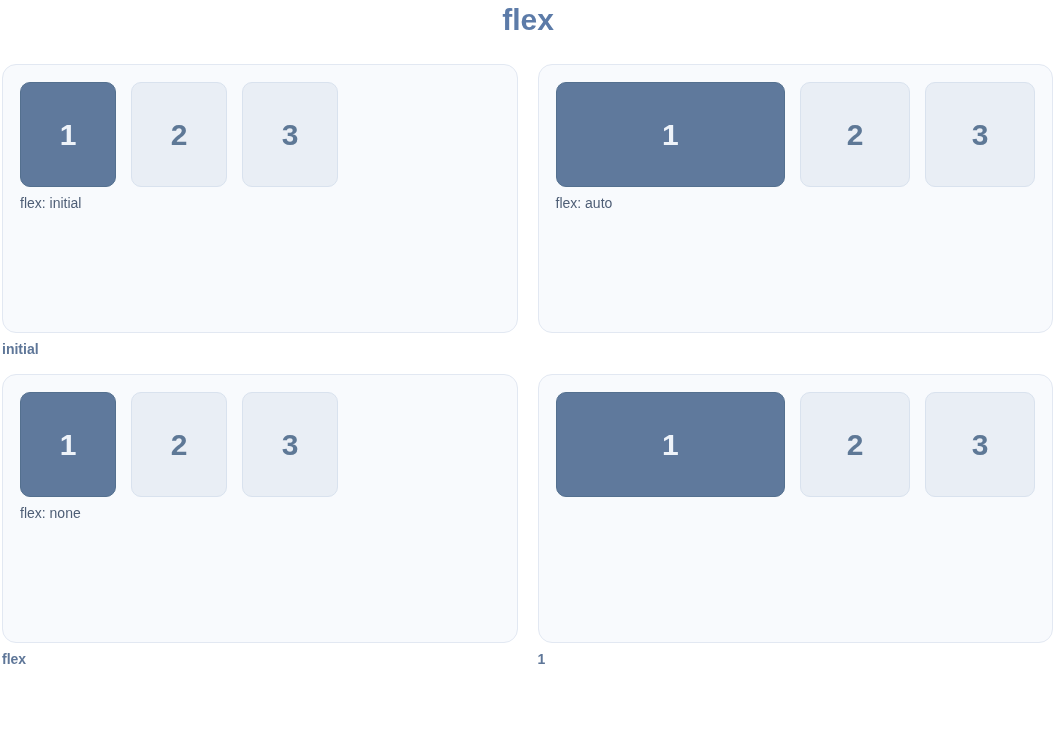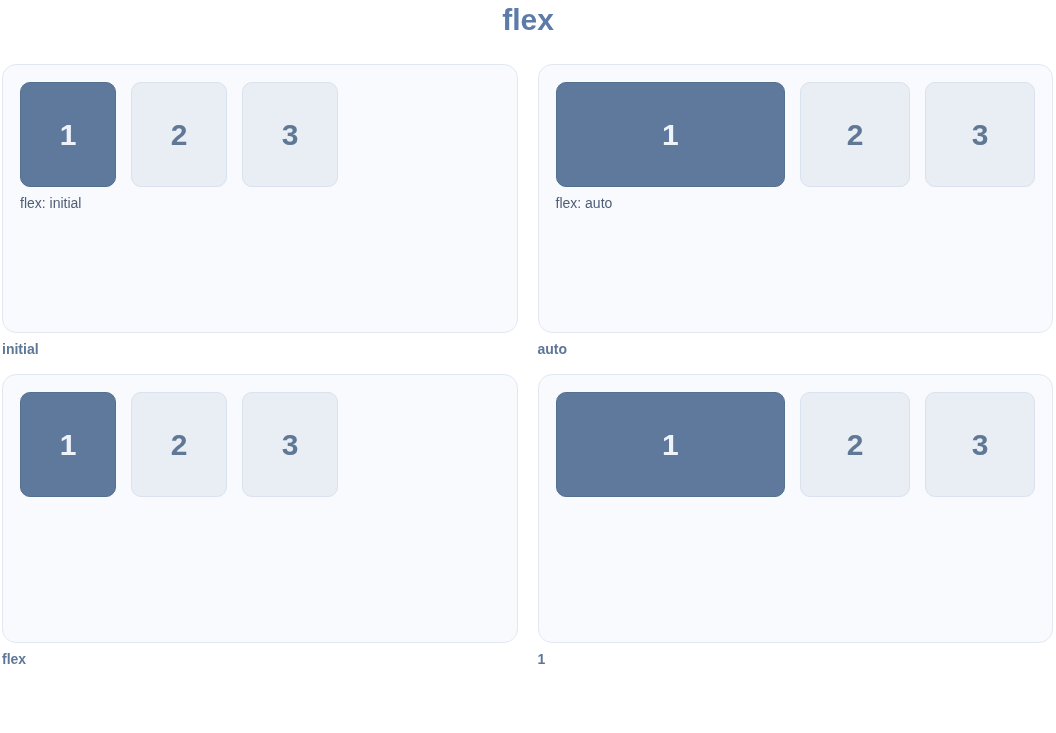--- a/index.html
+++ b/index.html
@@ -97,29 +97,29 @@
   </div>
     <div class="panel has-grow">
     <div class="card">
       <div class="items-row">
           <div class="box highlight grow">1</div>
           <div class="box">2</div>
           <div class="box">3</div>
         </div>
       <div class="caption">flex: auto</div>
     </div>
-    <div class="panel-label">auto</div>
   </div>
     <div class="panel">
     <div class="card">
       <div class="items-row">
           <div class="box highlight">1</div>
           <div class="box">2</div>
           <div class="box">3</div>
         </div>
+      <div class="caption">flex: none</div>
     </div>
     <div class="panel-label">flex</div>
   </div>
     <div class="panel has-grow">
     <div class="card">
       <div class="items-row">
           <div class="box highlight grow">1</div>
           <div class="box">2</div>
           <div class="box">3</div>
         </div>

